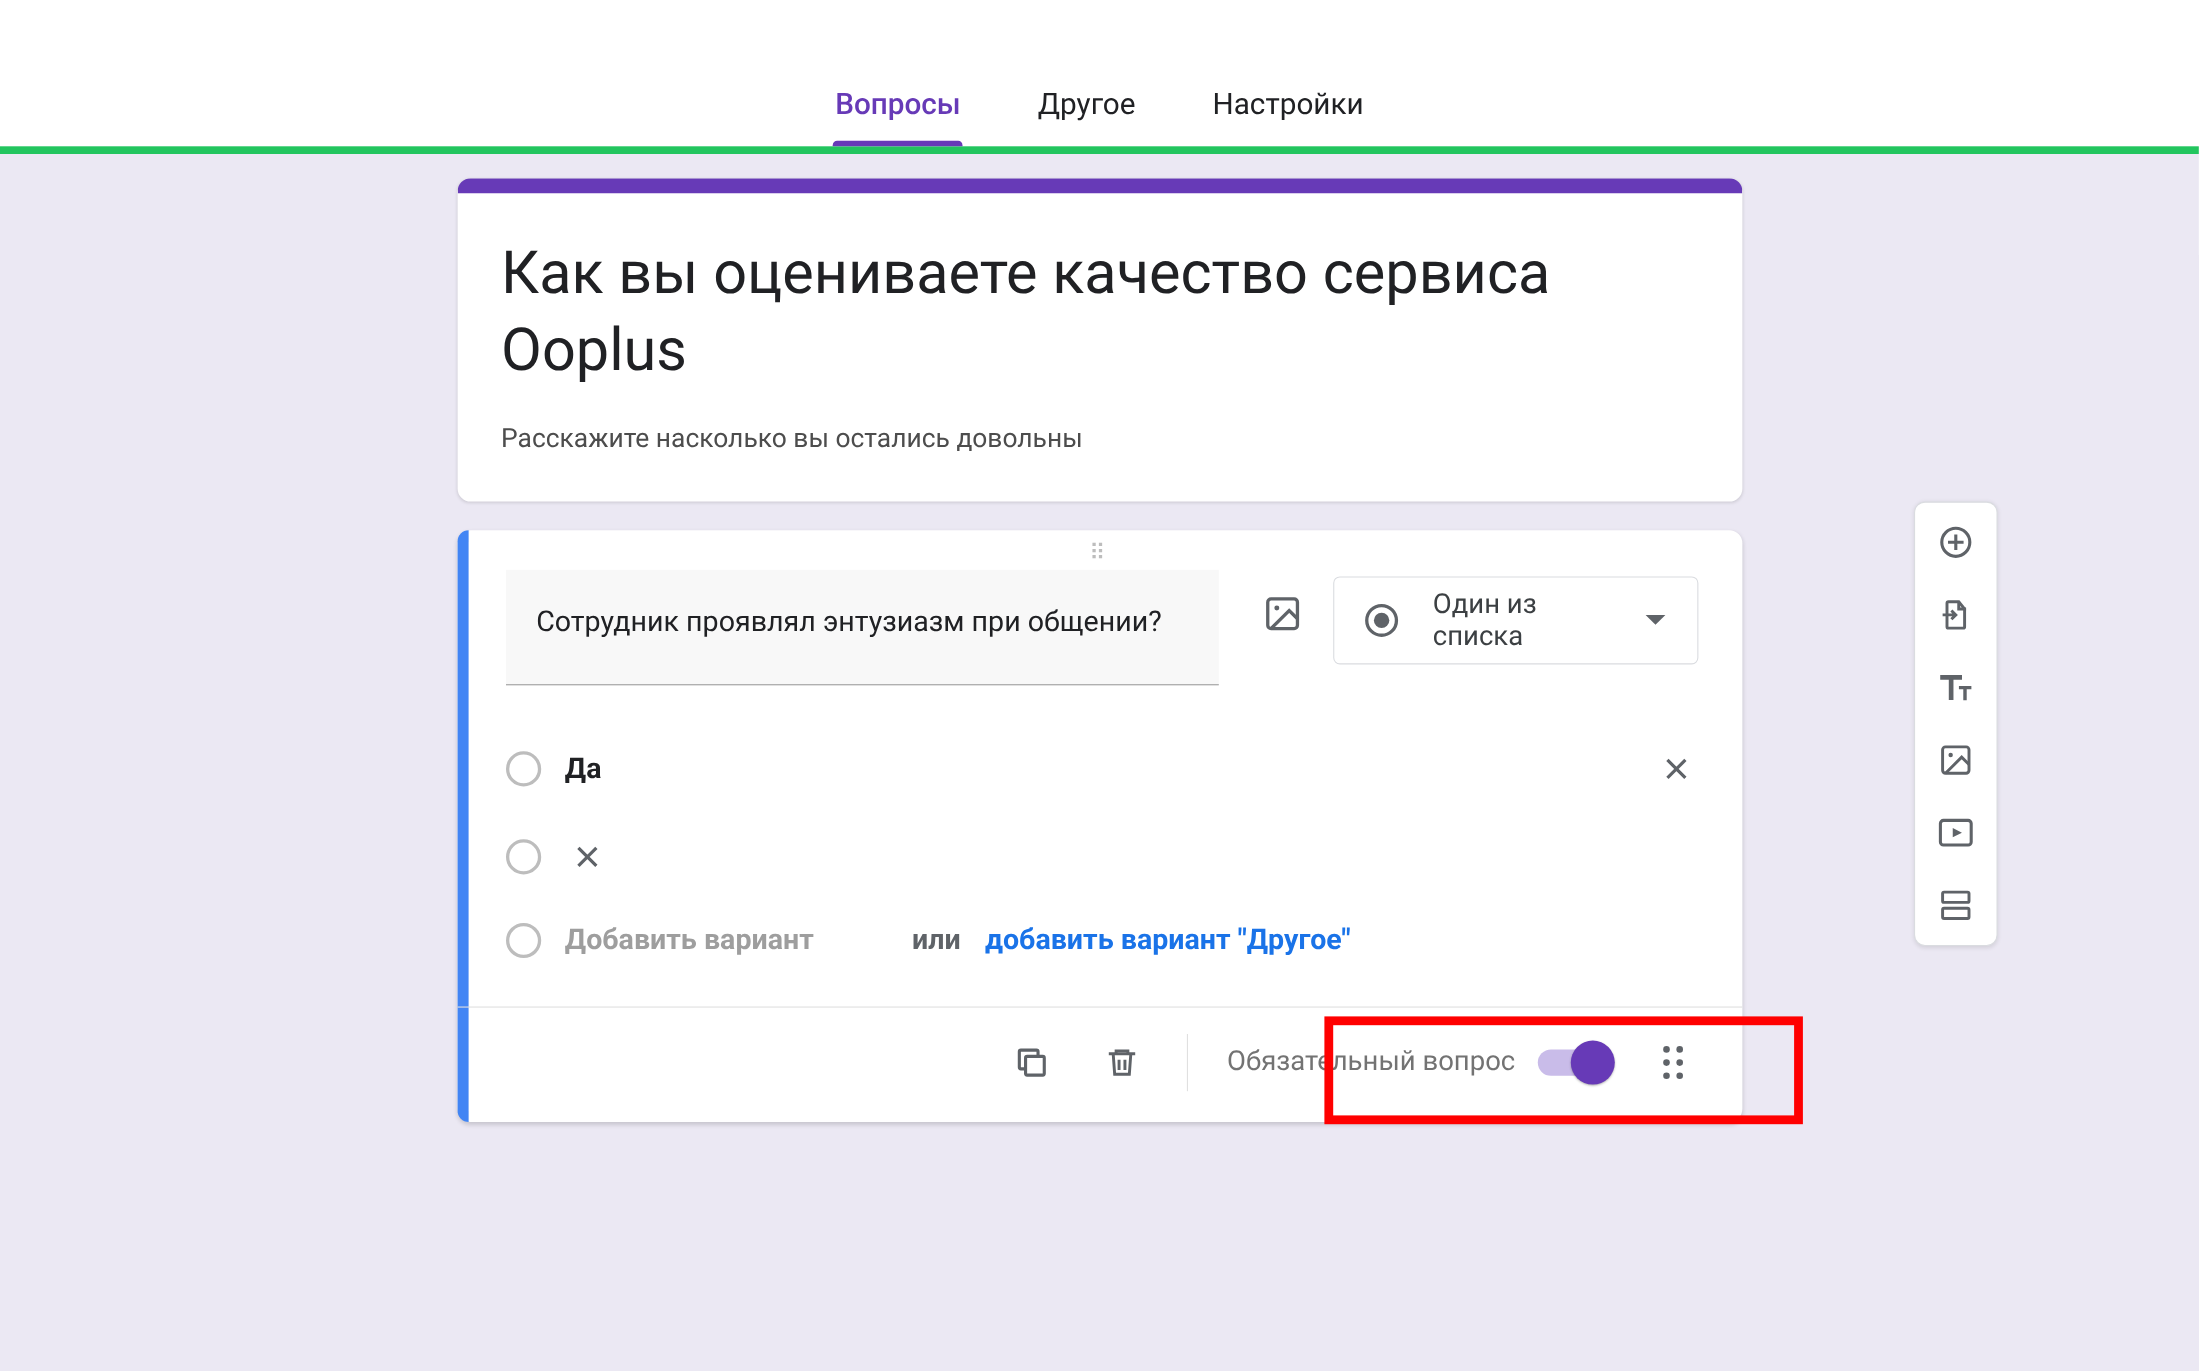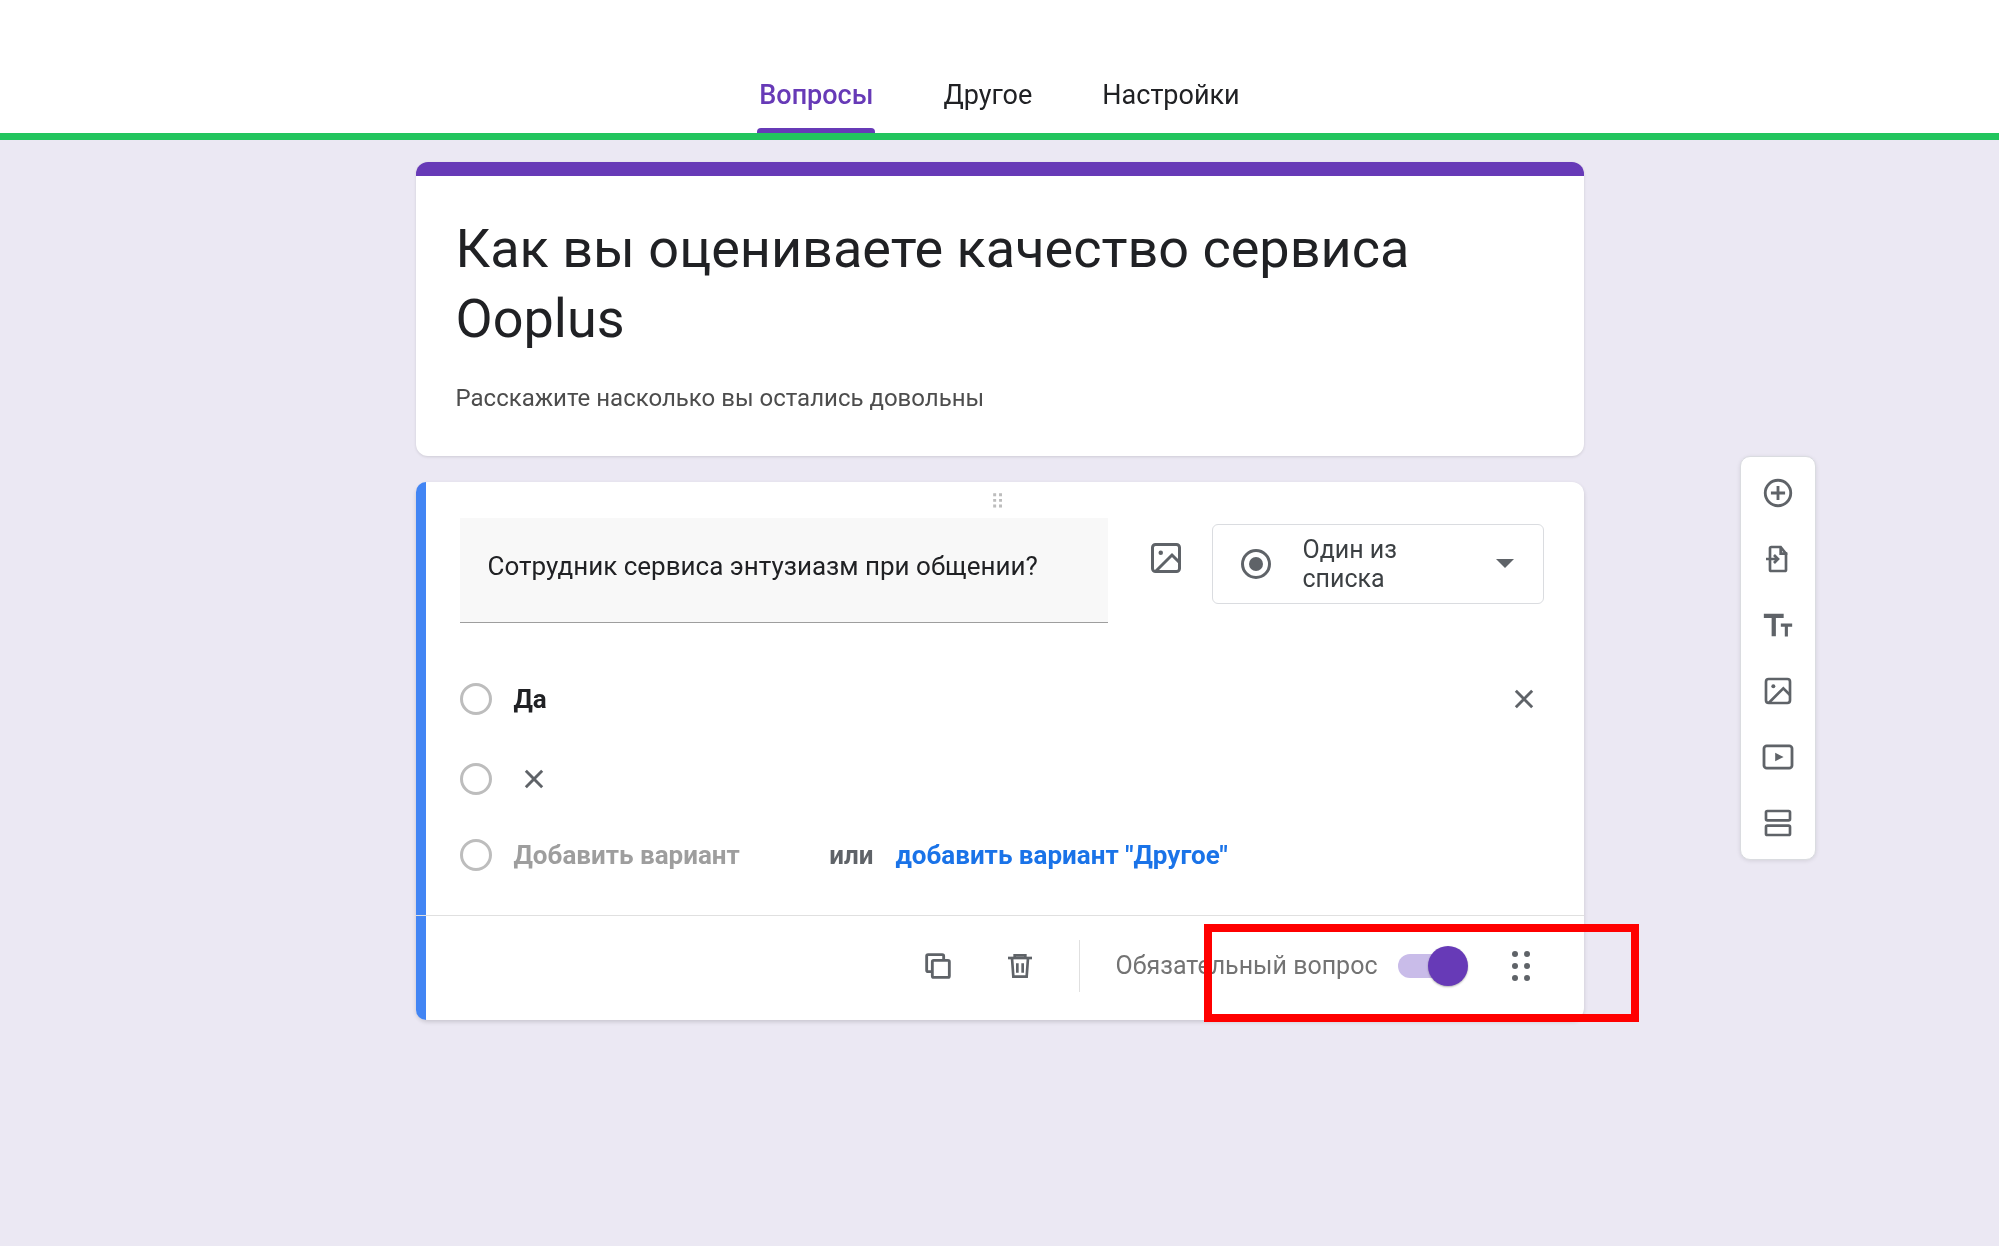--- a/index.html
+++ b/index.html
@@ -292,21 +292,21 @@
     <div class="header-card">
       <div class="form-title">Как вы оцениваете качество сервиса Ooplus</div>
       <div class="form-desc">Расскажите насколько вы остались довольны</div>
     </div>
 
     <div class="question-card">
       <div class="drag-handle">⠿</div>
       <div class="q-body">
         <div class="q-row">
           <div class="q-title-wrap">
-            <div class="q-title">Сотрудник сервиса энтузиазм при общении?</div>
+            <div class="q-title">Сотрудник проявлял энтузиазм при общении?</div>
           </div>
           <div class="q-image-btn">
             <svg width="36" height="36" viewBox="0 0 24 24" fill="none" stroke="currentColor" stroke-width="2">
               <rect x="3" y="3" width="18" height="18" rx="2"></rect>
               <circle cx="8.5" cy="8.5" r="1.5" fill="currentColor" stroke="none"></circle>
               <path d="M21 15l-5-5L5 21"></path>
             </svg>
           </div>
           <div class="q-type-select">
             <div class="radio-ind">

